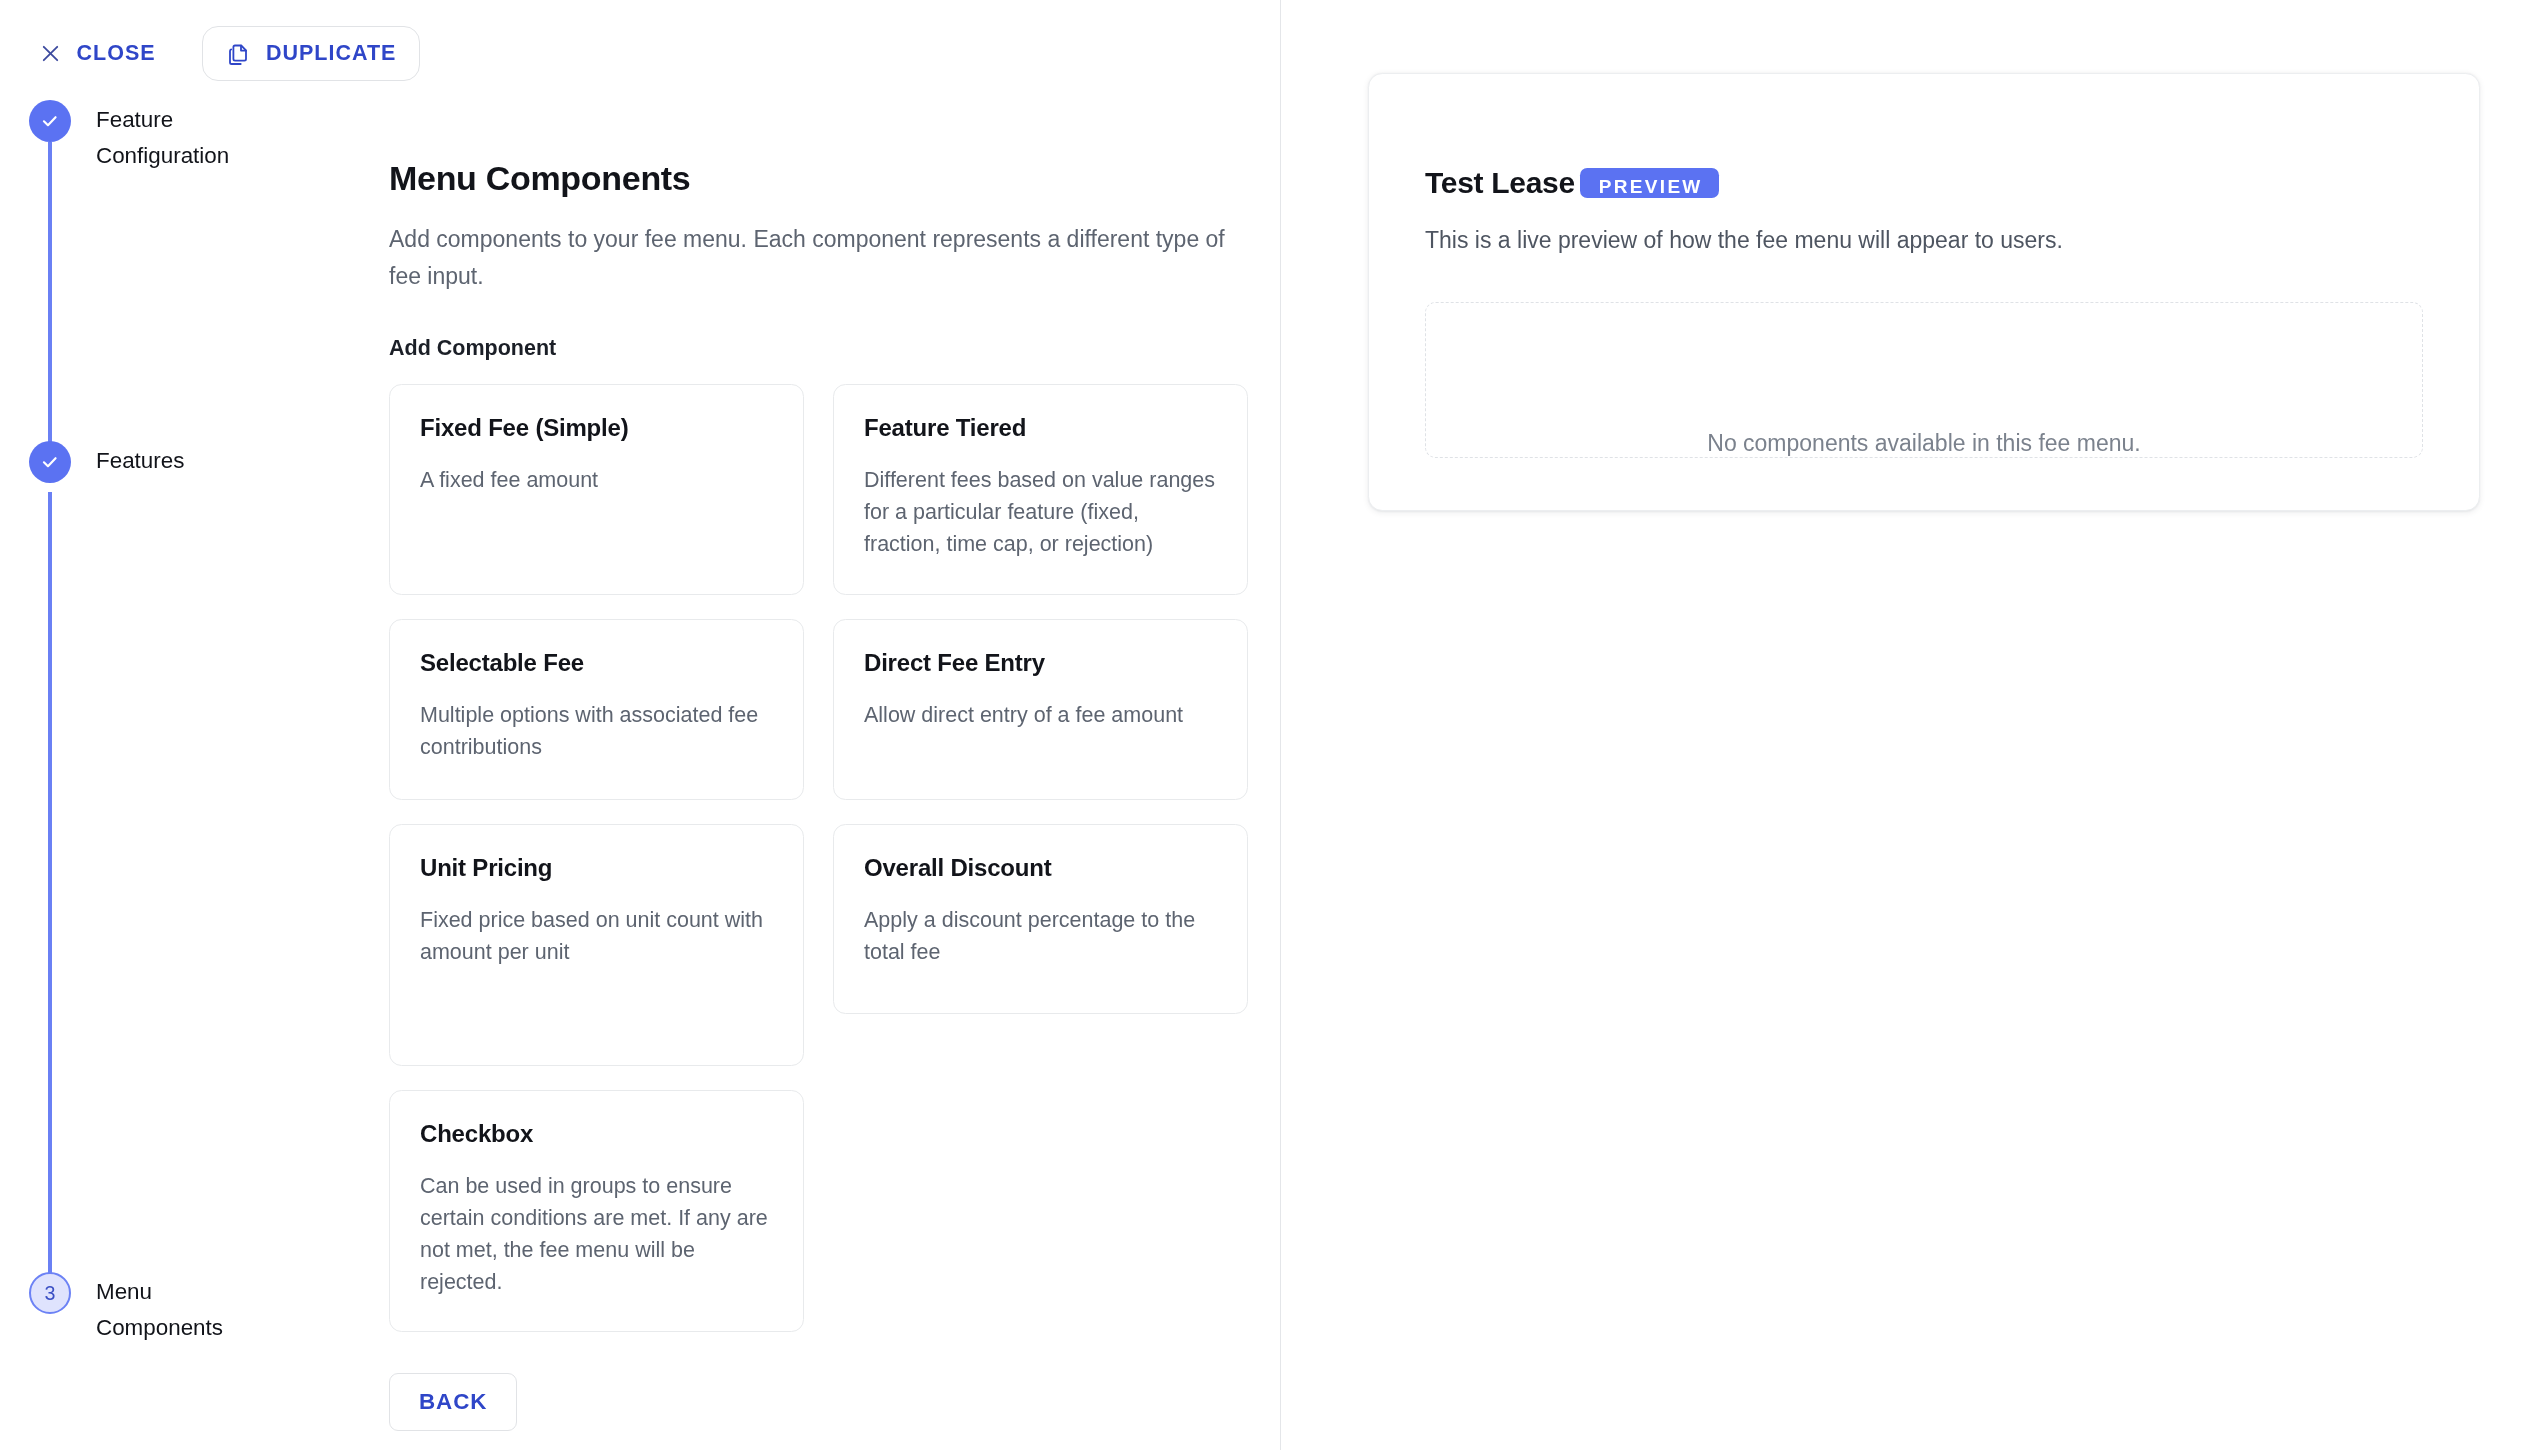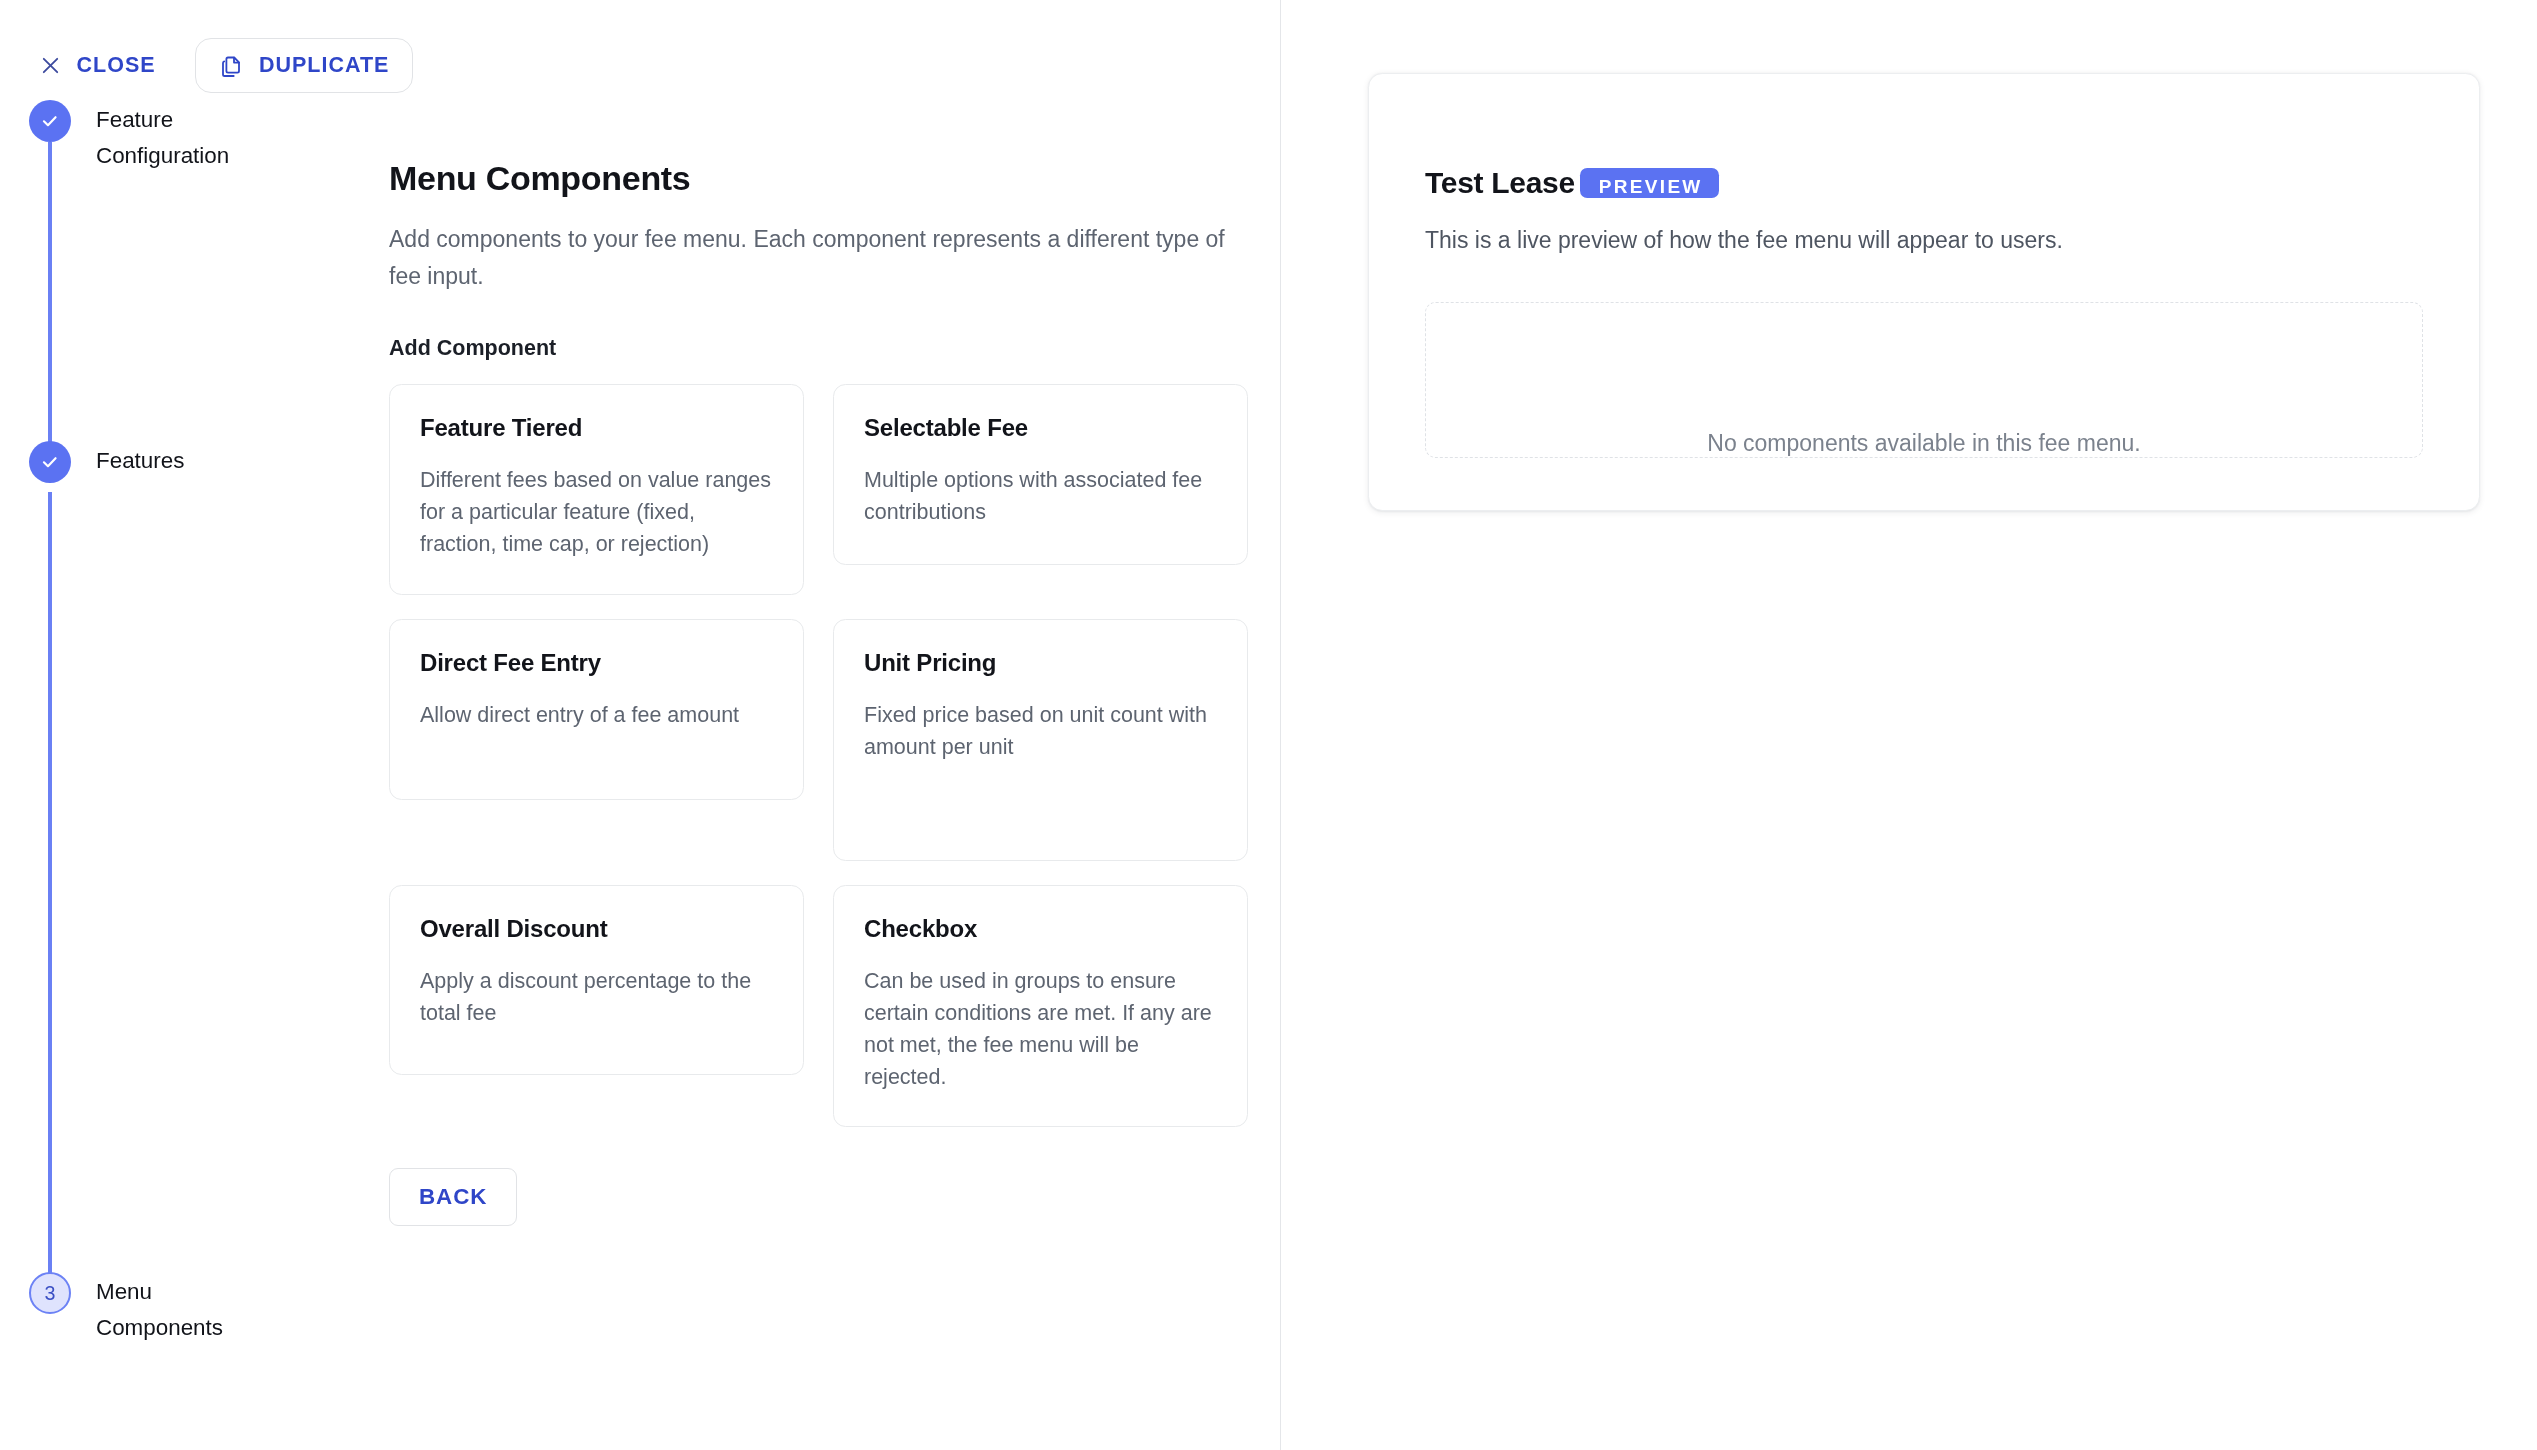--- a/index.html
+++ b/index.html
@@ -25,24 +25,24 @@
     width: 1281px;
     height: 1451px;
     background: #ffffff;
     border-right: 1.8px solid #e4e6e9;
     overflow: hidden;
   }
 
   
   .topbar {
     position: absolute;
-    top: 12px; left: 0;
-    display: flex;
-    align-items: center;
-    gap: 25px;
+    top: 0; left: 0;
+    display: flex;
+    align-items: center;
+    gap: 32px;
     padding: 14.3px 0 0 25px;
     height: 93px;
   }
   .btn-text {
     display: inline-flex;
     align-items: center;
     gap: 14.3px;
     background: transparent;
     border: none;
     color: #2f46c8;
@@ -318,20 +318,24 @@
       </div>
     </div>
 
     <div class="form-col">
       <h1 class="page-title">Menu Components</h1>
       <p class="page-sub">Add components to your fee menu. Each component represents a different type of fee input.</p>
       <div class="section-label">Add Component</div>
 
       <div class="card-grid">
 
+        <div class="comp-card card-h-1">
+          <div class="c-title">Fixed Fee (Simple)</div>
+          <div class="c-desc">A fixed fee amount</div>
+        </div>
 
         <div class="comp-card card-h-1">
           <div class="c-title">Feature Tiered</div>
           <div class="c-desc">Different fees based on value ranges for a particular feature (fixed, fraction, time cap, or rejection)</div>
         </div>
 
         <div class="comp-card card-h-2">
           <div class="c-title">Selectable Fee</div>
           <div class="c-desc">Multiple options with associated fee contributions</div>
         </div>

